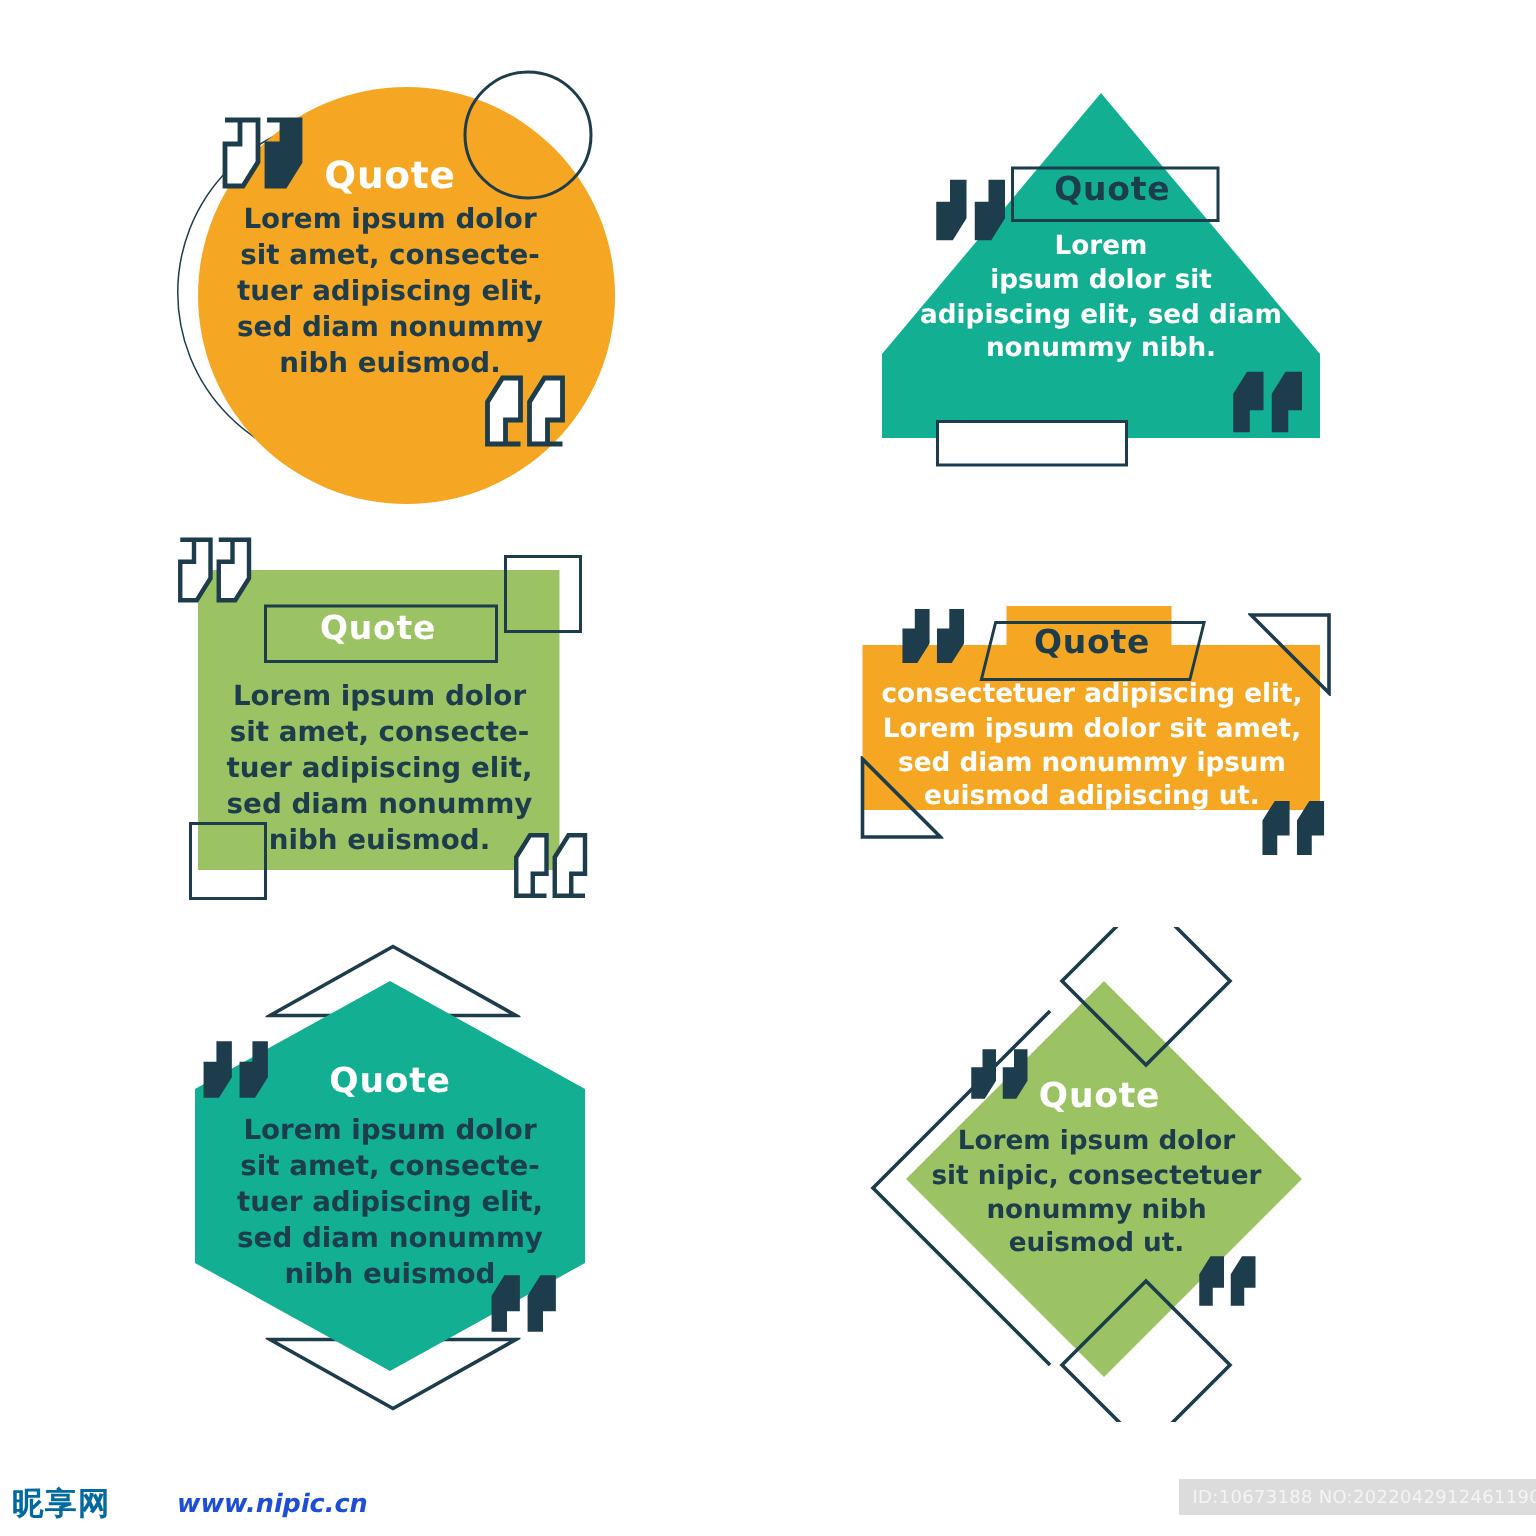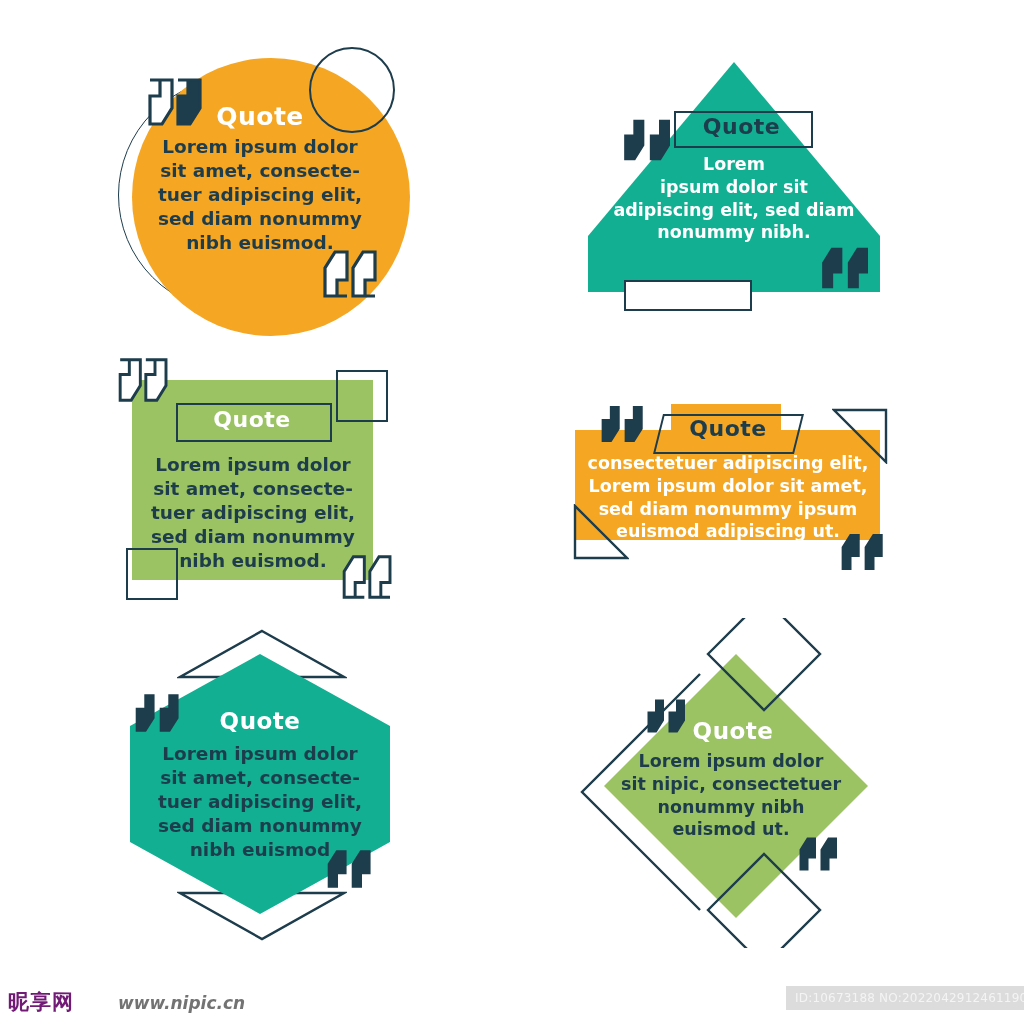--- a/index.html
+++ b/index.html
@@ -71,26 +71,26 @@
   #c6-title{position:absolute;left:70px;top:100px;width:190px;color:#ffffff;font-size:23px;}
   #c6-body{position:absolute;left:28px;top:132px;width:270px;color:#1d3c4c;font-size:17.5px;}
 
   
   .qm{position:absolute;line-height:1;}
   .qm svg{display:block;}
 
   
   #watermark-logo{
     position:absolute;left:8px;top:988px;
-    font-size:21px;color:#701a75;font-weight:bold;letter-spacing:1px;
+    font-size:21px;color:#0369a1;font-weight:bold;letter-spacing:1px;
     font-family:"DejaVu Sans", sans-serif;
   }
   #watermark-url{
     position:absolute;left:118px;top:993px;
-    font-size:17px;color:#737373;font-style:italic;font-weight:bold;
+    font-size:17px;color:#1d4ed8;font-style:italic;font-weight:bold;
   }
   #watermark-id{
     position:absolute;left:786px;top:986px;
     background:#dcdcdc;color:#f4f4f4;
     font-size:12px;padding:5px 9px;letter-spacing:.2px;
     white-space:nowrap;
   }
 </style>
 </head>
 <body>

